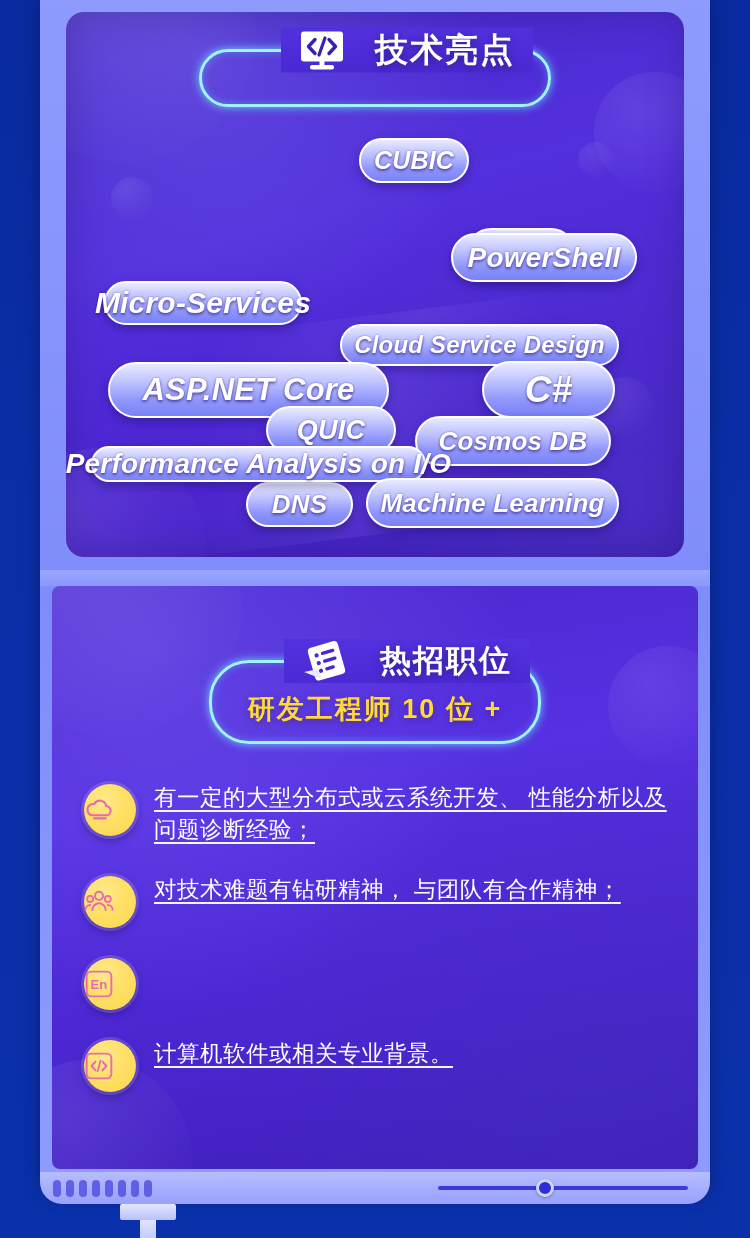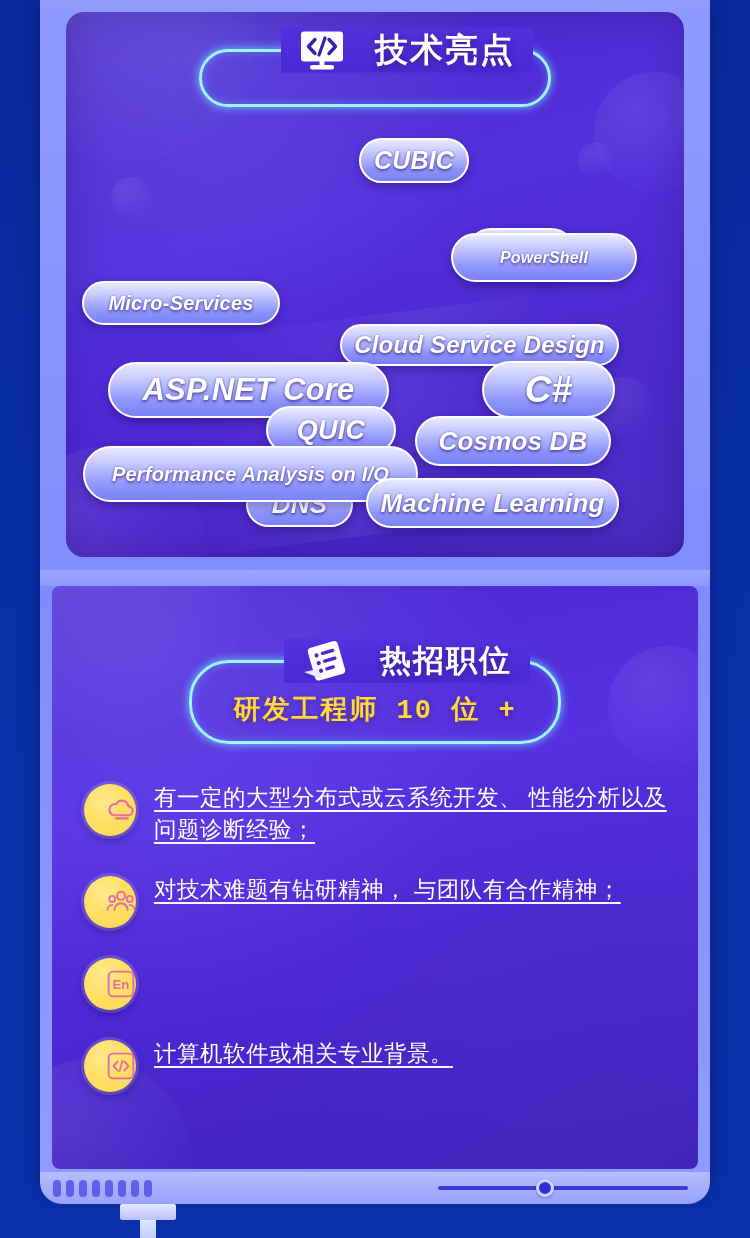--- a/index.html
+++ b/index.html
@@ -144,21 +144,21 @@
     height: 583px;
     border-radius: 8px;
     background:
       radial-gradient(circle at 15% 10%, rgba(120,95,240,0.45) 0%, rgba(120,95,240,0) 48%),
       radial-gradient(circle at 85% 85%, rgba(70,45,190,0.45) 0%, rgba(70,45,190,0) 50%),
       linear-gradient(170deg, #4b28cf 0%, #5630e2 35%, #4a26d0 70%, #3e1fb9 100%);
     overflow: hidden;
   }
 
   #hdr2-wrap { top: 74px; }
-  #hdr2 { width: 372px; height: 84px; font-family: Liberation Mono, monospace; }
+  #hdr2 { width: 332px; height: 84px; }
   #hdr2 .capsule-title { background: linear-gradient(180deg,#5331df,#4b29d4); }
   #hdr2 .ttxt { font-size: 31px; }
   .sub-yellow {
     position: absolute;
     left: 0; right: 0;
     bottom: 14px;
     text-align: center;
     color: #ffd93a;
     font-size: 27px;
     font-weight: 700;
@@ -179,21 +179,21 @@
     align-items: flex-start;
     gap: 18px;
     margin-bottom: 28px;
   }
   .req-icon {
     flex: none;
     width: 52px; height: 52px;
     border-radius: 50%;
     background: radial-gradient(circle at 38% 32%, #ffe98d 0%, #ffe066 45%, #f7d84f 100%);
     box-shadow: 0 0 0 3px rgba(255,255,255,0.16), 0 4px 10px rgba(20,5,70,0.4);
-    display: flex; align-items: center; justify-content: flex-end;
+    display: flex; align-items: center; justify-content: flex-start;
     margin-top: 2px;
   }
   .req-text {
     color: #ffffff;
     font-size: 22.5px;
     line-height: 1.42;
     font-weight: 500;
     text-decoration: underline;
     text-decoration-thickness: 2px;
     text-underline-offset: 5px;
@@ -302,28 +302,28 @@
             </svg>
           </span>
           <span class="ttxt">技术亮点</span>
         </div>
       </div>
     </div>
 
     <div class="tagcloud" id="tagcloud">
         <div class="pill" style="left: 293px; top: 0px; width: 110px; height: 45px; font-size: 25px; z-index: 3;">CUBIC</div>
         <div class="pill" style="left: 400px; top: 49px; width: 110px; height: 50px; font-size: 29px; z-index: 3; margin-top: 41px;">OOP</div>
-        <div class="pill" style="left: 385px; top: 95px; width: 186px; height: 49px; font-size: 16px; z-index: 3;">PowerShell</div>
-        <div class="pill" style="left: 16px; top: 143px; width: 198px; height: 44px; font-size: 20px; z-index: 2;">Micro-Services</div>
+        <div class="pill" style="left: 385px; top: 95px; width: 186px; height: 49px; font-size: 28px; z-index: 3;">PowerShell</div>
+        <div class="pill" style="left: 38px; top: 143px; width: 198px; height: 44px; font-size: 30px; z-index: 2;">Micro-Services</div>
         <div class="pill" style="left: 42px; top: 224px; width: 281px; height: 56px; font-size: 31px; z-index: 3;">ASP.NET Core</div>
         <div class="pill" style="left: 274px; top: 186px; width: 279px; height: 42px; font-size: 24px; z-index: 2;">Cloud Service Design</div>
         <div class="pill" style="left: 416px; top: 223px; width: 133px; height: 57px; font-size: 37px; z-index: 2;">C#</div>
         <div class="pill" style="left: 349px; top: 278px; width: 196px; height: 50px; font-size: 26px; z-index: 2;">Cosmos DB</div>
         <div class="pill" style="left: 200px; top: 268px; width: 130px; height: 48px; font-size: 27px; z-index: 3;">QUIC</div>
-        <div class="pill" style="left: 17px; top: 308px; width: 335px; height: 56px; font-size: 20px; z-index: 3;">Performance Analysis on I/O</div>
+        <div class="pill" style="left: 25px; top: 308px; width: 335px; height: 36px; font-size: 28px; z-index: 3;">Performance Analysis on I/O</div>
         <div class="pill" style="left: 180px; top: 344px; width: 107px; height: 45px; font-size: 26px; z-index: 2;">DNS</div>
         <div class="pill" style="left: 300px; top: 340px; width: 253px; height: 50px; font-size: 26px; z-index: 3;">Machine Learning</div>
       </div>
   </div>
 
   <div class="card2">
     <div class="blob b1"></div>
     <div class="blob b3"></div>
     <div class="blob b5"></div>
 

